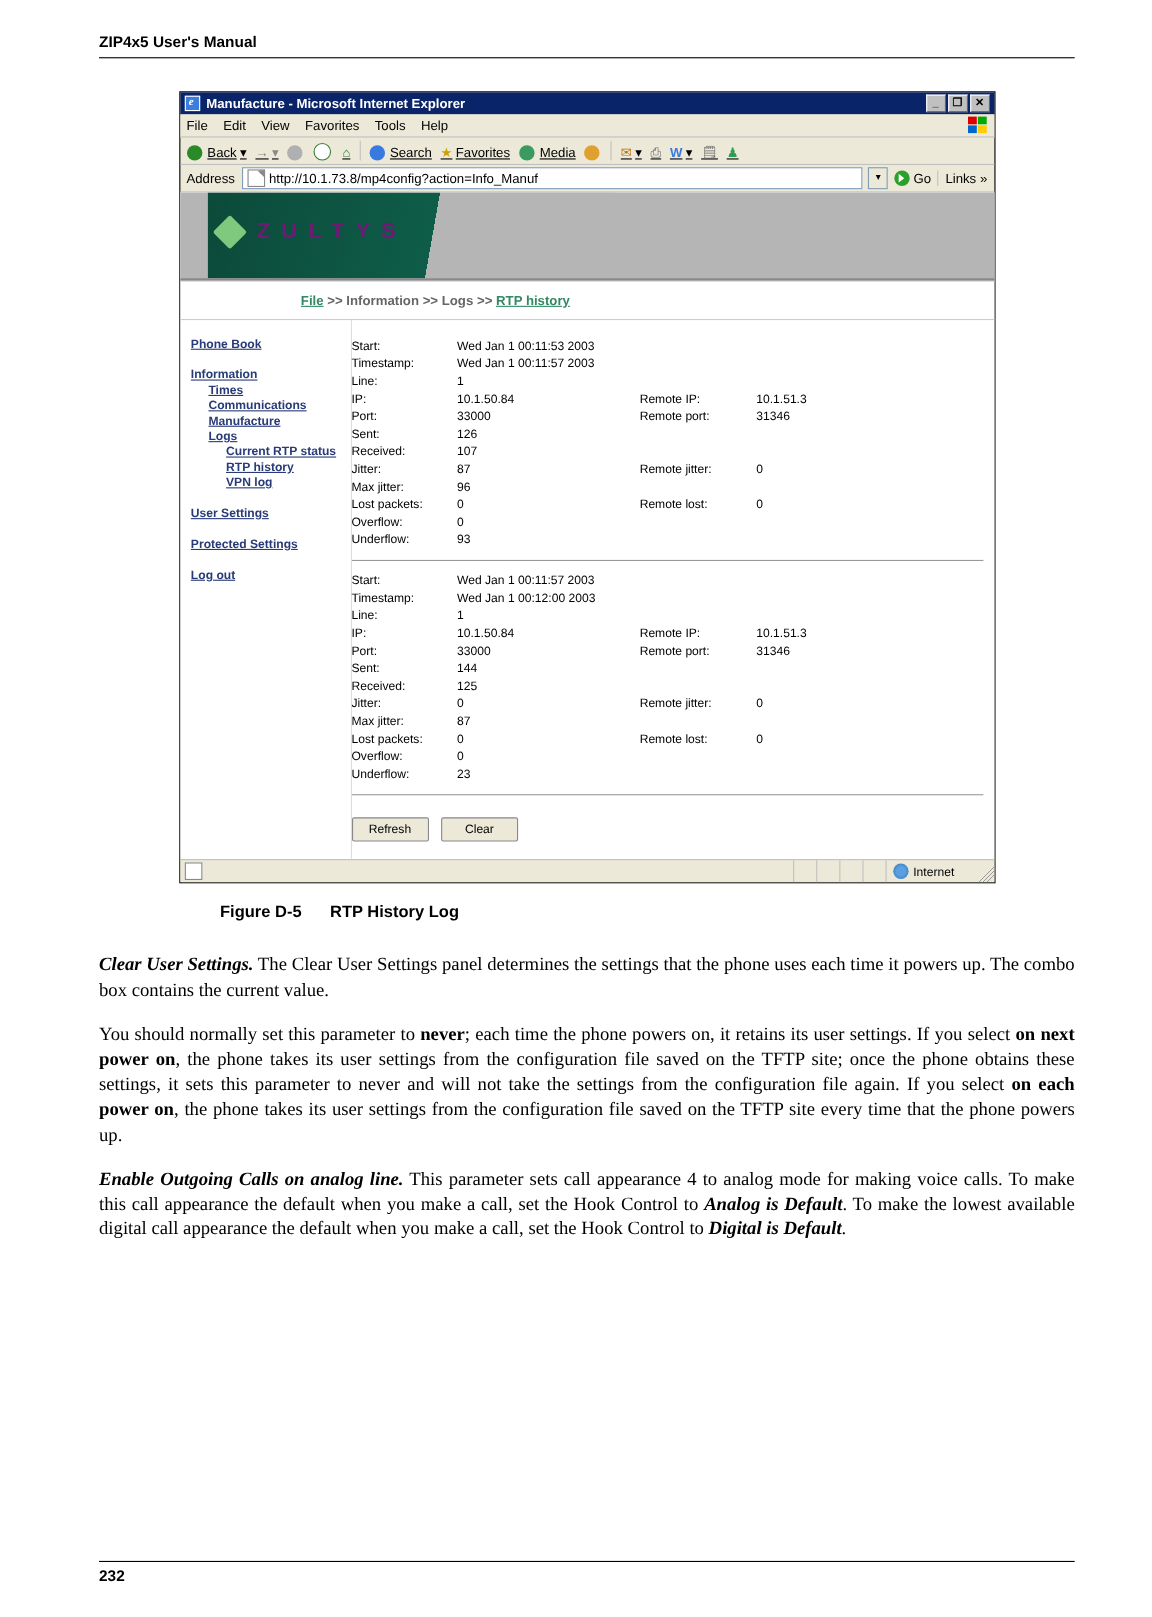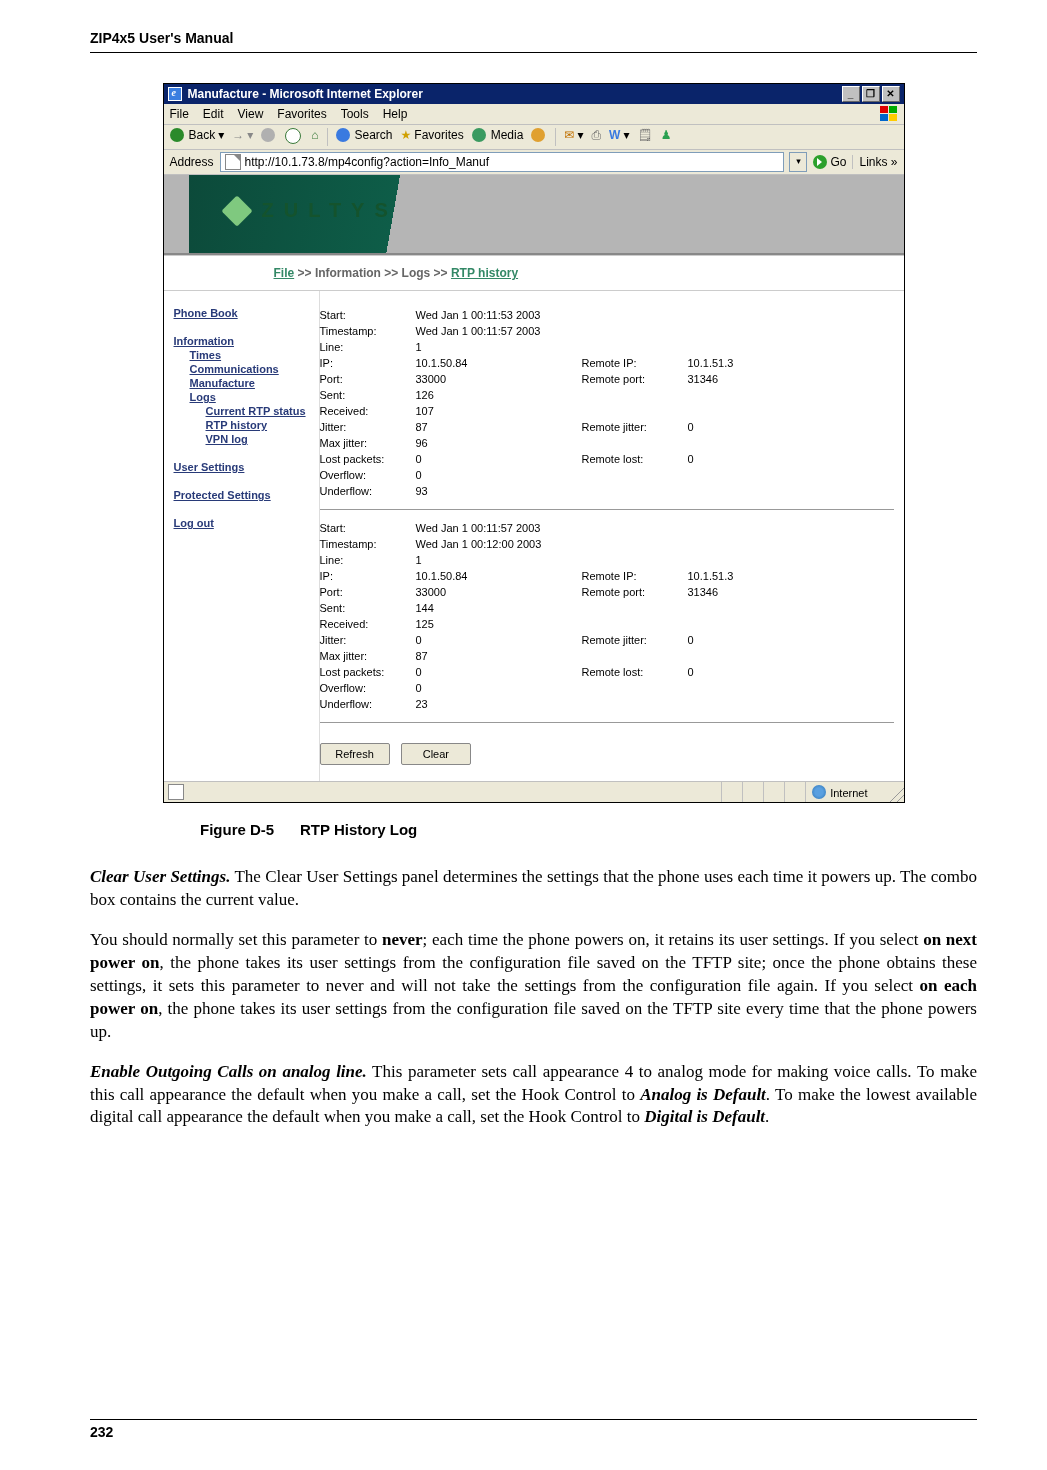--- a/index.html
+++ b/index.html
@@ -97,25 +97,26 @@
     width: 18px;
     height: 16px;
     background:
       linear-gradient(#d00,#d00) 0 0/8px 7px no-repeat,
       linear-gradient(#0a0,#0a0) 9px 0/8px 7px no-repeat,
       linear-gradient(#06c,#06c) 0 8px/8px 7px no-repeat,
       linear-gradient(#fc0,#fc0) 9px 8px/8px 7px no-repeat;
   }
   .toolbar {
     display: flex;
-    align-items: flex-start;
+    align-items: flex-end;
     padding: 3px 6px;
     gap: 8px;
     border-bottom: 1px solid #c0c0c0;
     font-size: 12px;
+    text-decoration: underline;
   }
   .tb-icon {
     width: 14px;
     height: 14px;
     border-radius: 50%;
     display: inline-block;
     vertical-align: middle;
     margin-right: 2px;
   }
   .tb-item { display:flex; align-items:center; gap:3px; }
@@ -206,26 +207,26 @@
   .zultys-banner .green-wave {
     position: absolute;
     top: 0;
     left: 25px;
     width: 370px;
     height: 78px;
     background: linear-gradient(100deg, #0c4a3a 0%, #0e5d48 55%, #b5b5b5 55%);
   }
   .zultys-banner .logo {
     position: absolute;
-    left: 62px;
+    left: 34px;
     top: 24px;
     display: flex;
     align-items: center;
     gap: 14px;
-    color: #14532d;
+    color: #701a75;
   }
   .zultys-banner .logo .mark {
     width: 22px;
     height: 22px;
     background: #7fc97f;
     transform: rotate(45deg);
     border-radius: 2px;
   }
   .zultys-banner .logo .word {
     font-family: Arial, sans-serif;

